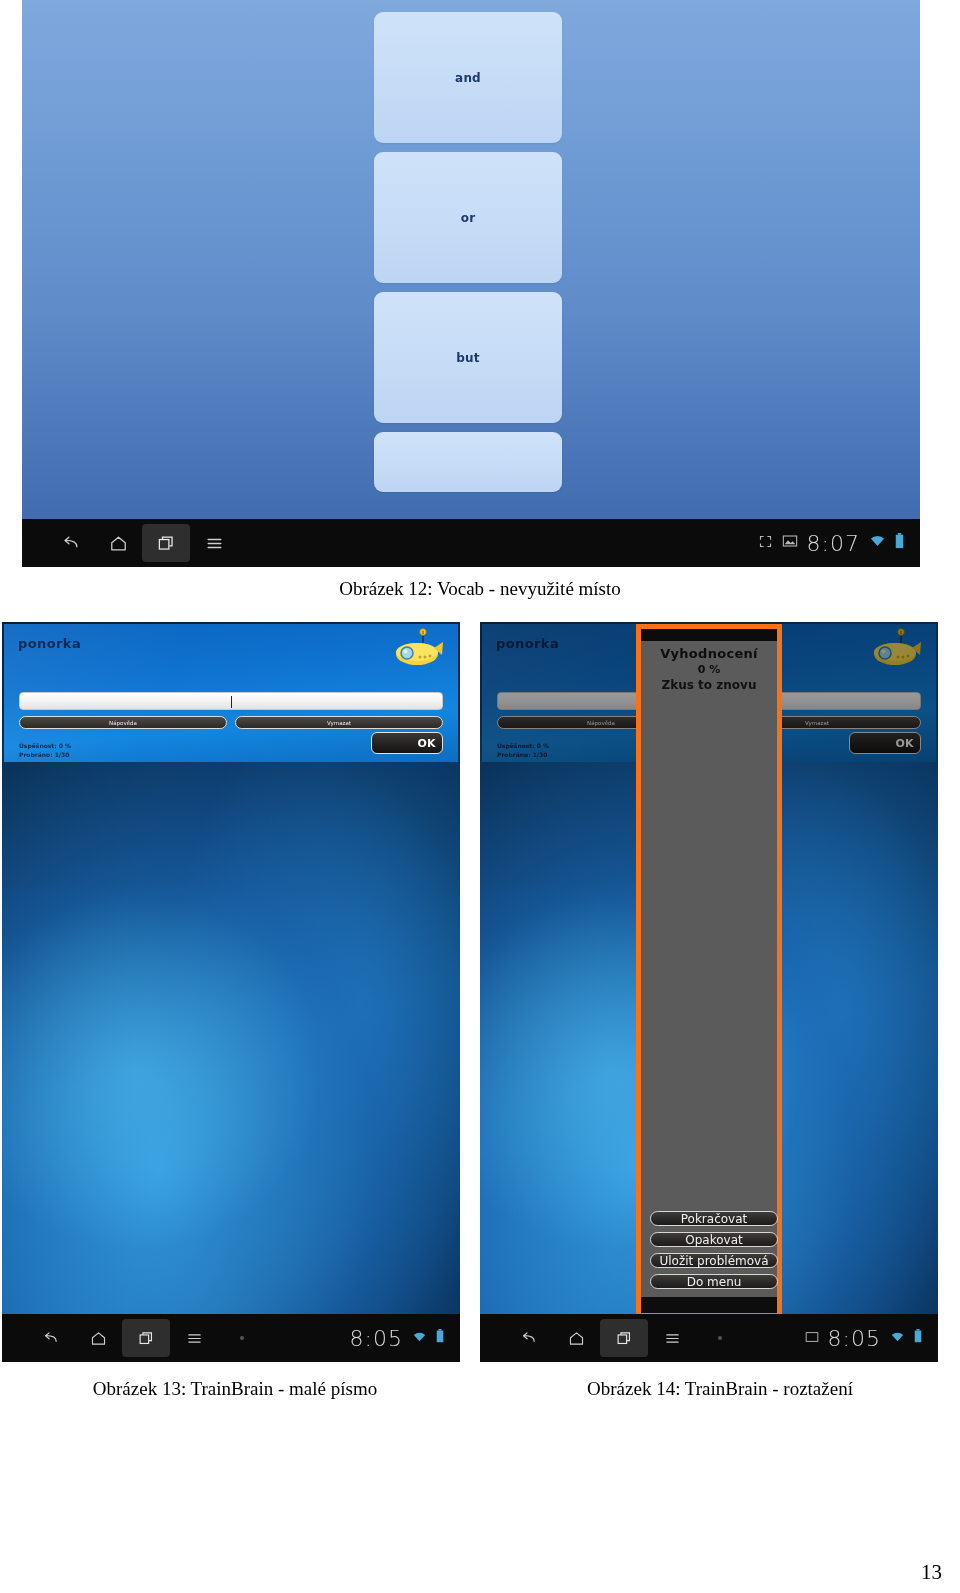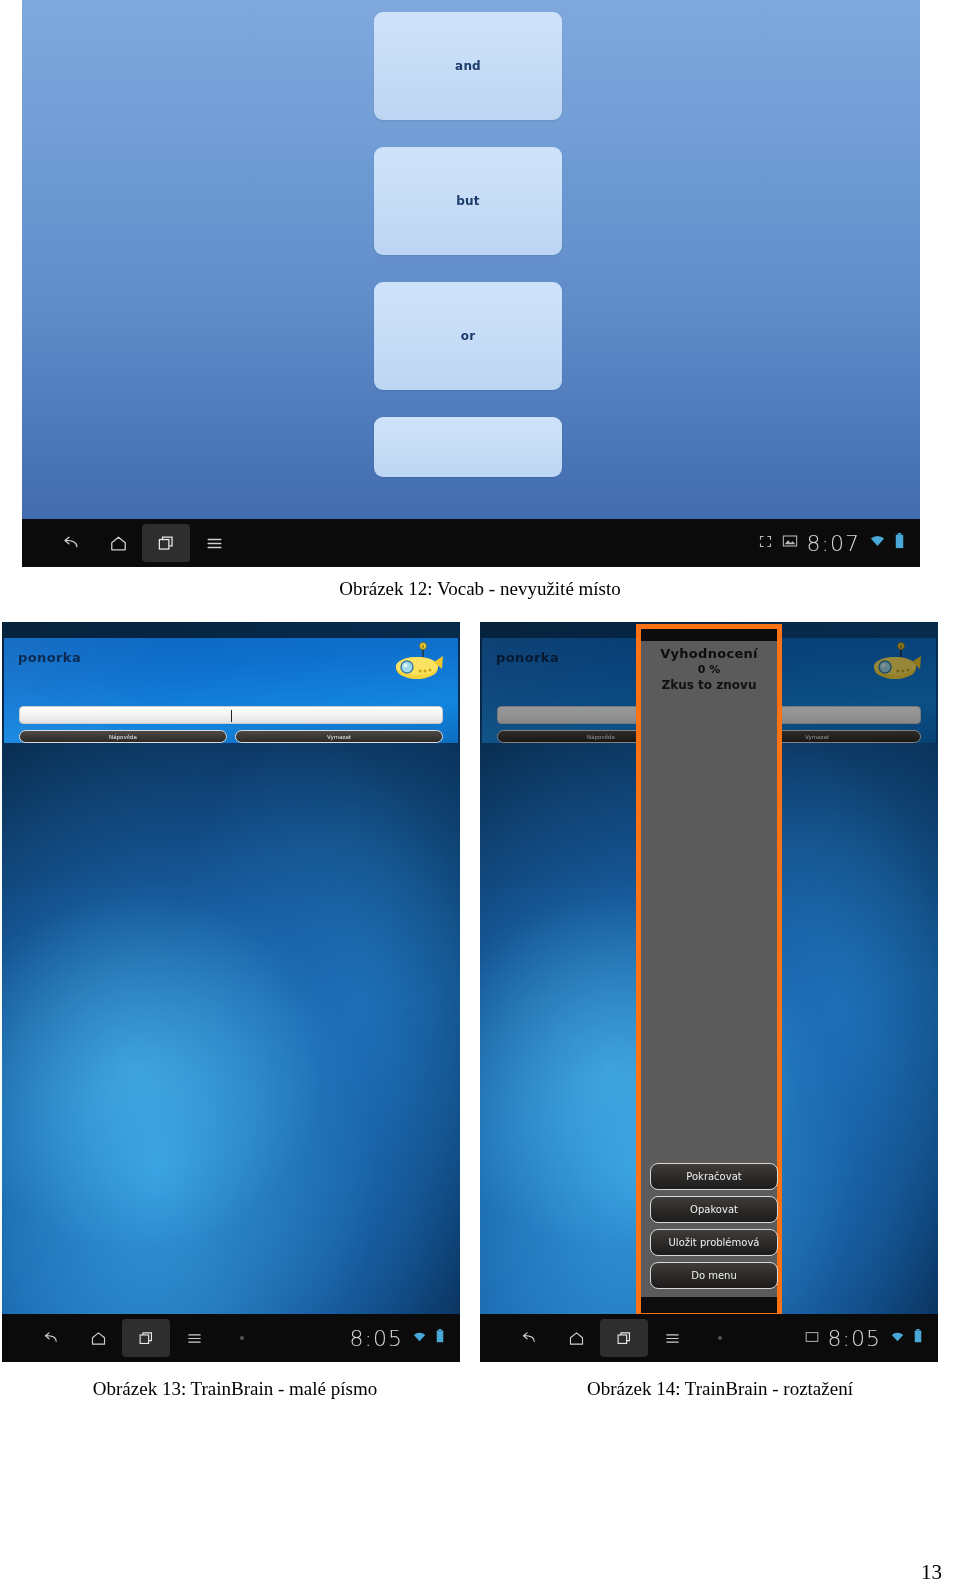--- a/index.html
+++ b/index.html
@@ -27,24 +27,24 @@
     background: linear-gradient(180deg, #7fa8dd 0%, #6f9bd4 28%, #5f8bc9 55%, #4a76b8 80%, #3b64a8 100%);
     overflow: hidden;
   }
   .vocab-cards {
     position: absolute;
     left: 352px; top: 12px;
     width: 188px;
   }
   .vocab-card {
     width: 188px;
-    height: 108px;
+    height: 131px;
     background: linear-gradient(180deg, #cfe2f9 0%, #c6dcf6 55%, #bcd5f3 100%);
     border-radius: 9px;
-    margin-bottom: 27px;
+    margin-bottom: 9px;
     display: flex;
     align-items: center;
     justify-content: center;
     box-shadow: 0 1px 2px rgba(0,0,0,0.09);
   }
   .vocab-card span {
     font-family: "DejaVu Sans", sans-serif;
     font-size: 12px;
     font-weight: bold;
     color: #1d3b6b;
@@ -118,23 +118,23 @@
     content: "";
     position: absolute;
     left: -10%; top: 36%;
     width: 130%; height: 62%;
     background: radial-gradient(ellipse 58% 70% at 30% 40%, rgba(85,195,245,0.45) 0%, rgba(20,95,170,0.12) 55%, rgba(0,0,0,0) 78%);
   }
 
   
   .tb-app {
     position: absolute;
-    left: 2px; top: 16px;
+    left: 2px; top: 2px;
     width: 454px;
-    height: 105px;
+    height: 138px;
     background: linear-gradient(175deg, #0b65bf 0%, #0f72cf 35%, #1386e0 70%, #0d6dc0 100%);
     overflow: hidden;
   }
   .tb-app::before {
     content: "";
     position: absolute;
     left: -25%; top: -60%;
     width: 90%; height: 260%;
     background: linear-gradient(100deg, rgba(255,255,255,0.09), rgba(255,255,255,0) 62%);
     transform: rotate(12deg);
@@ -236,27 +236,27 @@
     color: #e6e6e6;
     line-height: 3.0;
   }
   .dlg-actions {
     position: absolute;
     left: 9px; bottom: 24px;
     width: 128px;
     display: flex; flex-direction: column; gap: 6px;
   }
   .dlg-btn {
-    height: 27px;
+    height: 15px;
     border-radius: 8px;
     background: linear-gradient(180deg, #3f3c39 0%, #2b2927 55%, #1e1c1b 100%);
     border: 1px solid #d7d7d7;
     display: flex; align-items: center; justify-content: center;
     font-family: "DejaVu Sans", sans-serif;
-    font-size: 10px;
+    font-size: 12px;
     color: #efefef;
   }
   .dlg-foot { position: absolute; left: 0; bottom: 0; width: 100%; height: 16px; background: #0d0d0d; }
 
   
   .pagenum {
     position: absolute;
     right: 18px; bottom: 8px;
     font-family: "Liberation Serif", serif;
     font-size: 21px;
@@ -267,24 +267,24 @@
 <body>
 
 <div class="fig12-wrap">
   <div class="vocab-screen">
 
     <div class="vocab-cards">
       <div class="vocab-card">
         <span>and</span>
       </div>
       <div class="vocab-card">
+        <span>or</span>
+      </div>
+      <div class="vocab-card">
         <span>but</span>
-      </div>
-      <div class="vocab-card">
-        <span>or</span>
       </div>
       <div class="vocab-card clipped">
         <span></span>
       </div>
     </div>
 
     <div class="navbar">
       <div class="nav-left">
         <div class="nav-btn">
           <svg width="19" height="19" viewBox="0 0 24 24" fill="none" stroke="#cfcfcf" stroke-width="1.6">

